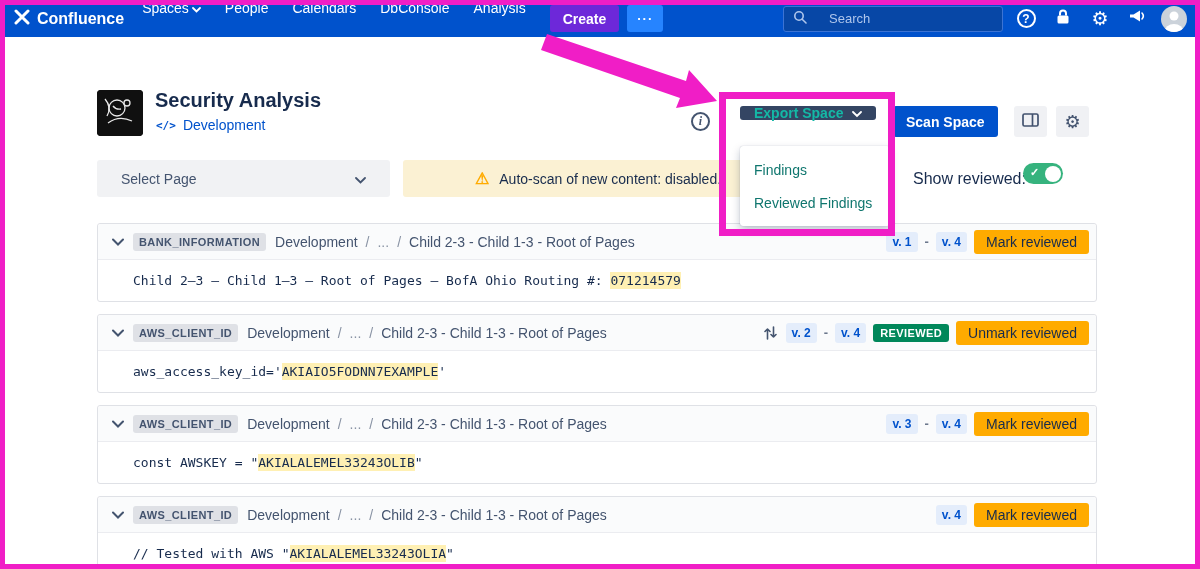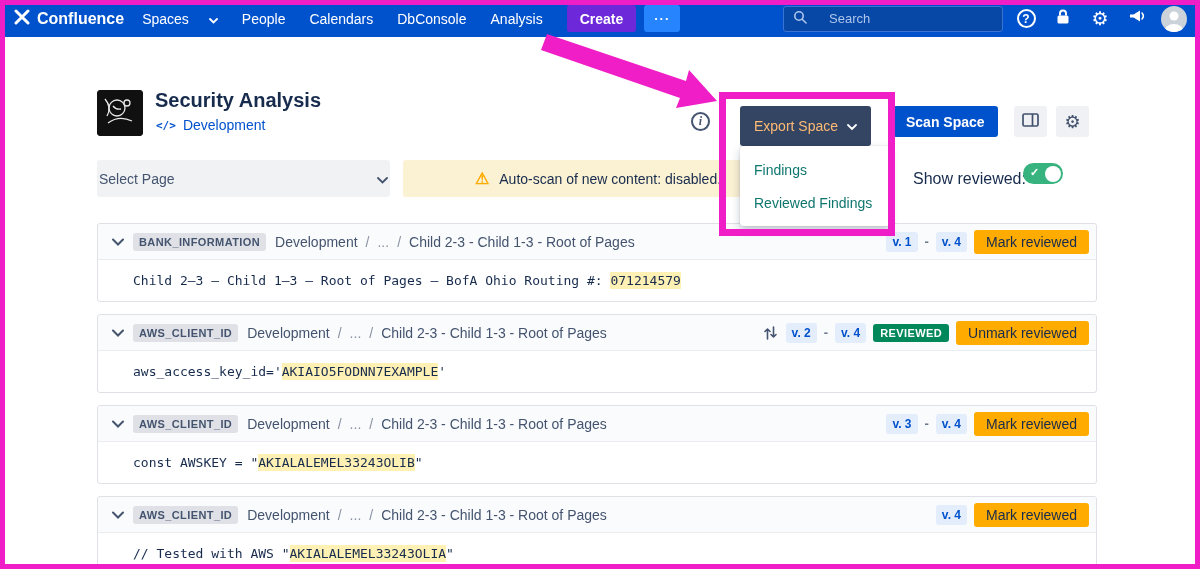--- a/index.html
+++ b/index.html
@@ -4,21 +4,21 @@
 <style>
   * { box-sizing: border-box; }
   body { margin: 0; background: #fff; font-family: "Liberation Sans", sans-serif; }
   .app { position: relative; width: 1200px; height: 569px; overflow: hidden; background: #fff; }
 
   
   .navbar { position: absolute; top: 0; left: 0; right: 0; height: 37px; background: #0052CC;
             display: flex; align-items: center; padding: 0 12px; color: #fff; z-index: 5; }
   .brand { display: flex; align-items: center; gap: 7px; padding: 0 6px 0 2px; cursor: pointer; }
   .brand-text { font-size: 16px; font-weight: 700; }
-  .nav-item { display: flex; align-items: center; gap: 20px; color: #fff; font-size: 14px; font-weight: 500;
+  .nav-item { display: flex; gap: 3px; color: #fff; font-size: 14px; font-weight: 500;
               padding: 0 12px; height: 37px; cursor: pointer; }
   .create-btn { background: #6d28d9; color: #fff; border: none; border-radius: 3px; height: 27px;
                 padding: 0 13px; font-size: 14px; font-weight: 600; margin-left: 12px; cursor: pointer; }
   .more-btn { background: #2684FF; color: #fff; border: none; border-radius: 3px; height: 27px;
               padding: 0 10px; font-size: 13px; font-weight: 700; letter-spacing: 1px; margin-left: 8px; cursor: pointer; }
   .search { display: flex; align-items: center; background: #0747A6; border: 1px solid #3B73D4; border-radius: 3px;
             height: 26px; width: 220px; padding: 0 9px; gap: 20px; margin-left: auto; }
   .search input { background: transparent; border: none; outline: none; color: #fff; font-size: 13px; width: 100%; }
   .search input::placeholder { color: #AFC6EC; }
   .nav-icon { width: 28px; height: 28px; display: flex; align-items: center; justify-content: center;
@@ -33,39 +33,39 @@
   .space-logo { position: absolute; left: 97px; top: 90px; width: 46px; height: 46px; border-radius: 4px;
                 overflow: hidden; background: #101010; }
   .page-title { position: absolute; left: 155px; top: 89px; font-size: 20px; font-weight: 600; color: #172B4D; }
   .dev-link { position: absolute; left: 156px; top: 117px; display: flex; gap: 7px; align-items: center;
               color: #0052CC; font-size: 14px; cursor: pointer; }
   .code-glyph { font-family: "DejaVu Sans Mono", monospace; font-size: 11px; font-weight: 700; color: #0052CC; }
   .info-icon { position: absolute; left: 691px; top: 112px; width: 19px; height: 19px; border: 2px solid #44546F;
                border-radius: 50%; color: #44546F; font-size: 12px; font-weight: 700; font-style: italic;
                font-family: "Liberation Serif", serif; display: flex; align-items: center; justify-content: center;
                cursor: pointer; }
-  .export-btn { position: absolute; left: 740px; top: 106px; height: 40px; background: #344563; color: #fdba74;
-                border: none; border-radius: 3px; font-size: 14px; font-weight: 400; padding: 0 14px;
+  .export-btn { position: absolute; left: 740px; top: 106px; height: 14px; background: #344563; color: #14b8a6;
+                border: none; border-radius: 3px; font-size: 14px; font-weight: 700; padding: 0 14px;
                 display: flex; align-items: center; gap: 9px; cursor: pointer; }
   .menu { position: absolute; left: 740px; top: 146px; width: 150px; background: #fff; border-radius: 3px;
           box-shadow: 0 4px 8px rgba(9,30,66,0.25), 0 0 1px rgba(9,30,66,0.31); padding: 7px 0; z-index: 20; }
   .menu-item { height: 33px; display: flex; align-items: center; padding: 0 14px; font-size: 14px;
                color: #0f766e; cursor: pointer; }
   .scan-btn { position: absolute; left: 893px; top: 106px; height: 31px; background: #0052CC; color: #fff;
               border: none; border-radius: 3px; font-size: 14px; font-weight: 600; padding: 0 13px; cursor: pointer; }
   .icon-btn { position: absolute; top: 106px; width: 33px; height: 31px; background: #F0F1F4; border: none;
               border-radius: 3px; display: flex; align-items: center; justify-content: center; color: #42526E;
               cursor: pointer; }
   .board-btn { left: 1014px; }
   .gear-btn { left: 1056px; font-size: 18px; }
 
   
   .page-select { position: absolute; left: 97px; top: 160px; width: 293px; height: 37px; background: #F1F2F4;
                  border-radius: 3px; display: flex; align-items: center; justify-content: space-between;
-                 padding: 0 2px; color: #44546F; font-size: 14px; cursor: pointer; }
+                 padding: 0 24px; color: #44546F; font-size: 14px; cursor: pointer; }
   .warn-banner { position: absolute; left: 403px; top: 160px; width: 390px; height: 37px; background: #FBF1D3;
                  border-radius: 3px; display: flex; align-items: center; justify-content: center; gap: 10px;
                  color: #172B4D; font-size: 14px; }
   .warn-icon { color: #FFAB00; font-size: 16px; font-weight: 700; }
   .show-reviewed { position: absolute; left: 913px; top: 170px; font-size: 16px; color: #172B4D; }
   .toggle { position: absolute; left: 1023px; top: 163px; width: 40px; height: 21px; background: #36B37E;
             border-radius: 11px; cursor: pointer; }
   .toggle-check { position: absolute; left: 7px; top: 3px; color: #fff; font-size: 11px; font-weight: 700; }
   .toggle-knob { position: absolute; right: 2px; top: 2.5px; width: 16px; height: 16px; background: #fff;
                  border-radius: 50%; }

